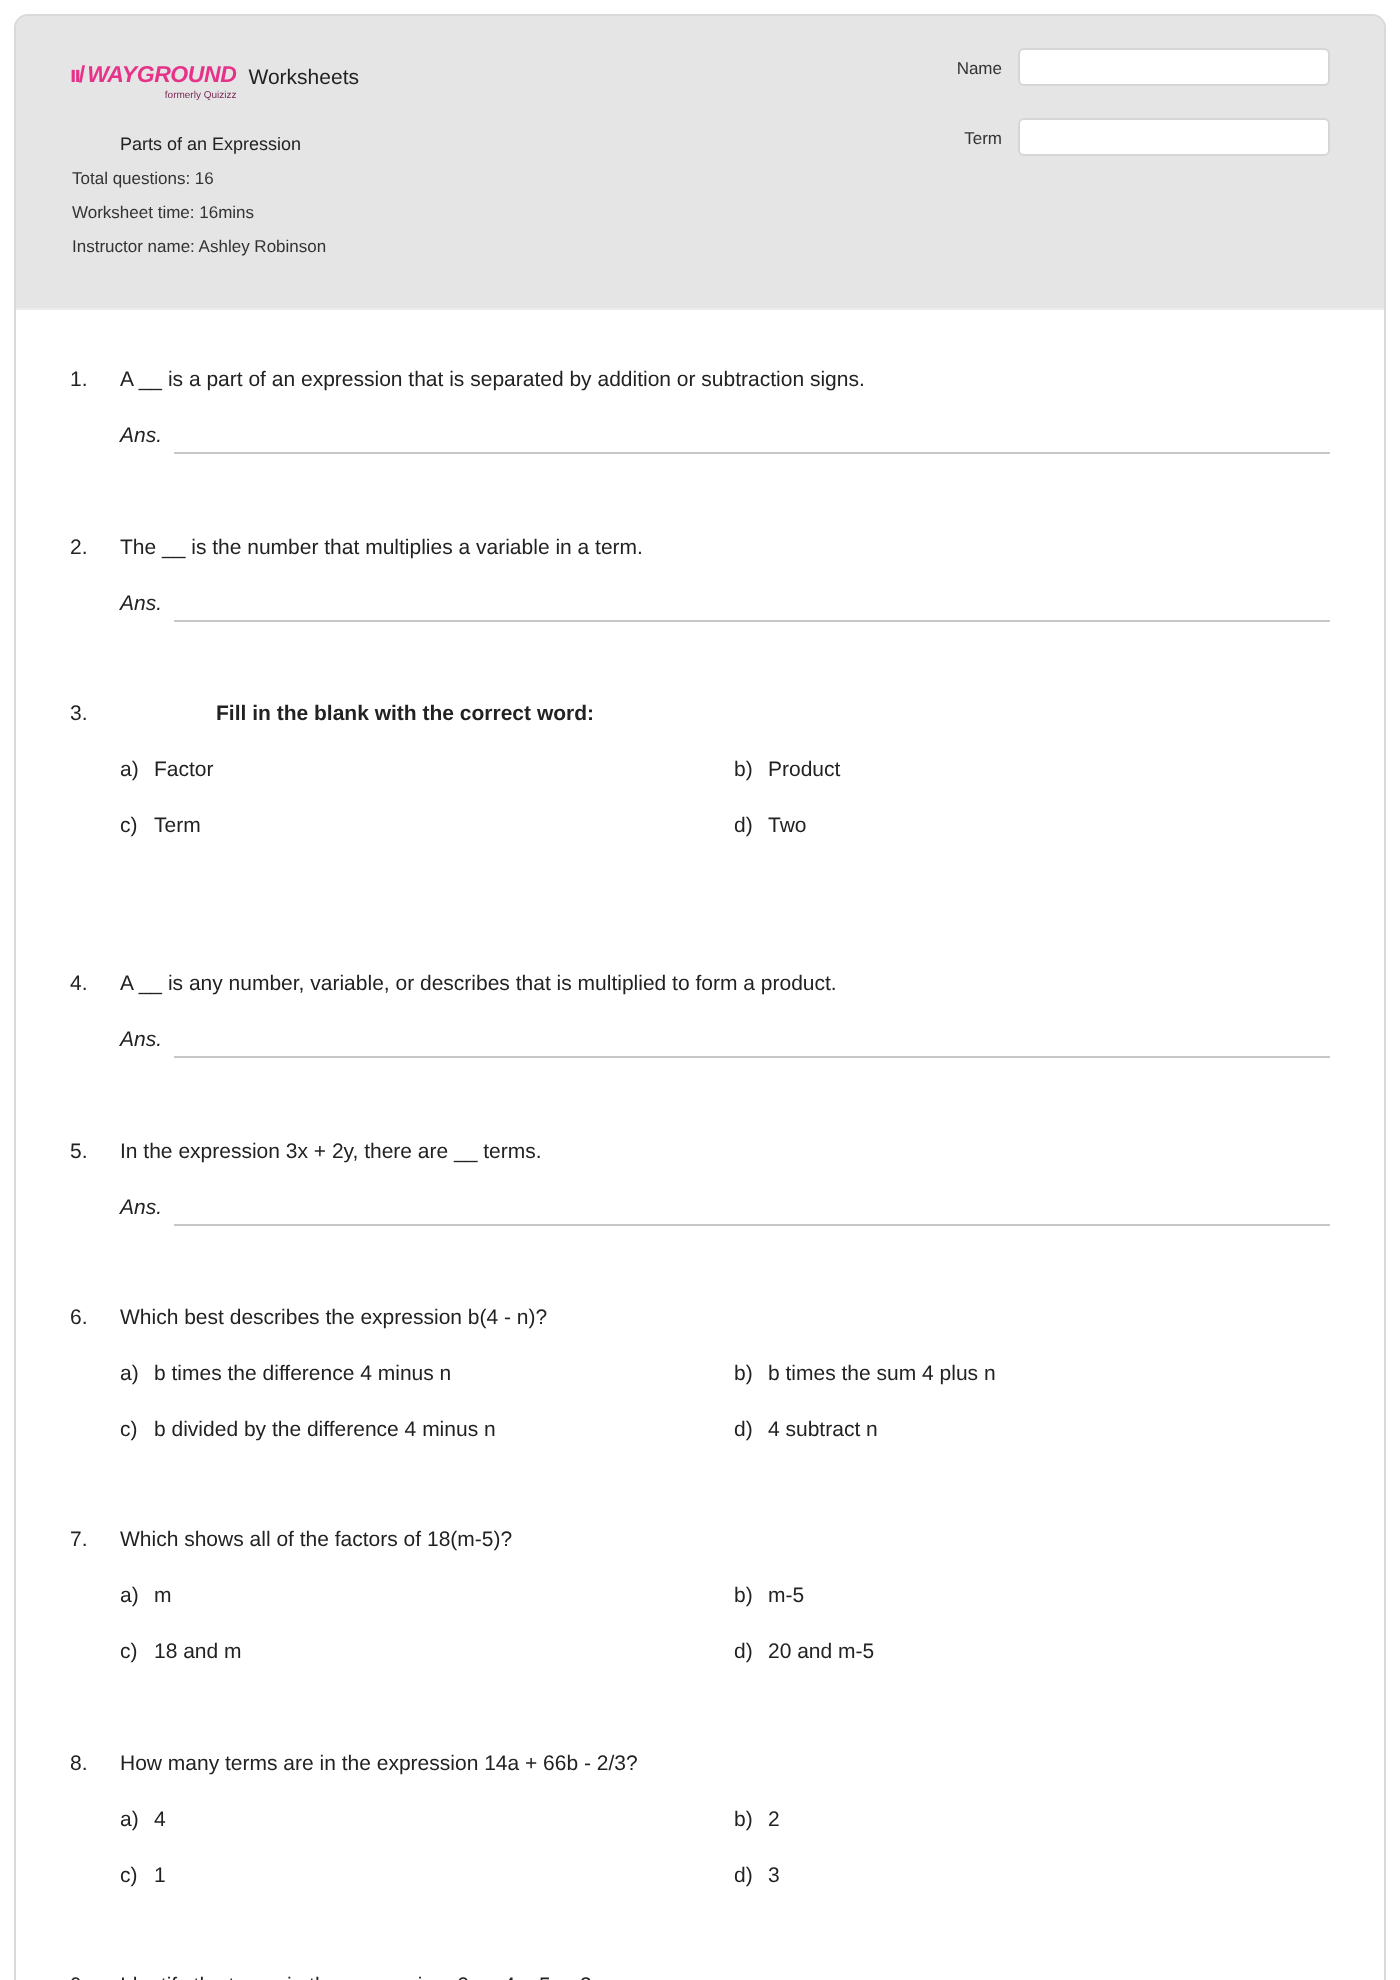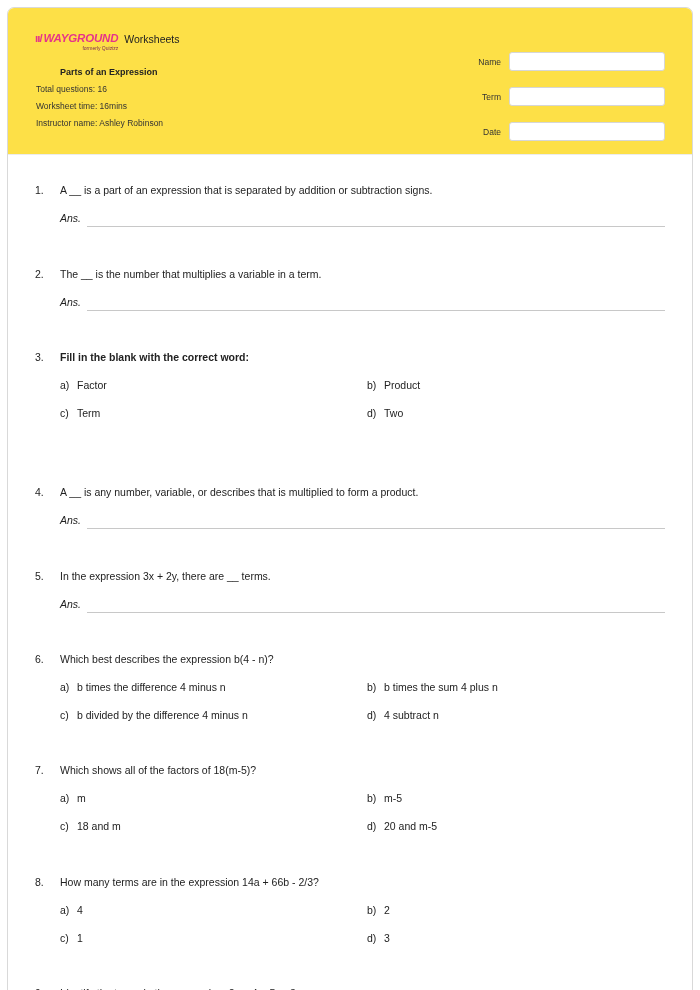--- a/index.html
+++ b/index.html
@@ -21,21 +21,21 @@
       width: 684px;
       height: 1100px;
       border: 1px solid #d9d9d9;
       border-radius: 7px;
       background: #fff;
       overflow: hidden;
     }
     .header {
       position: relative;
       height: 146px;
-      background: #fde047;
+      background: #e5e5e5;
       border-bottom: 1px solid #ececec;
     }
     .brand {
       position: absolute;
       left: 27px;
       top: 24px;
       display: flex;
       align-items: flex-start;
     }
     .logo {
@@ -73,31 +73,31 @@
       line-height: 14px;
     }
     .meta {
       position: absolute;
       left: 28px;
       top: 59px;
       font-size: 8.5px;
       color: #333;
     }
     .meta .title {
-      font-weight: bold;
+      font-weight: normal;
       font-size: 9px;
       color: #222;
       margin-bottom: 7px;
       padding-left: 24px;
     }
     .meta div { line-height: 10px; margin-bottom: 7px; }
     .fields {
       position: absolute;
       right: 27px;
-      top: 44px;
+      top: 16px;
     }
     .field {
       display: flex;
       align-items: center;
       justify-content: flex-end;
       margin-bottom: 16px;
     }
     .field label {
       font-size: 8.5px;
       color: #333;
@@ -130,21 +130,21 @@
     }
     .q-row {
       display: flex;
       line-height: 14px;
     }
     .q-num {
       width: 25px;
       flex: none;
     }
     .q-text { flex: 1; }
-    .q-bold { font-weight: bold; }
+    .q-bold { font-weight: bold; margin-left: 48px; }
     .q-sub {
       margin-left: 25px;
       margin-top: 5px;
       line-height: 14px;
     }
     .ans {
       display: flex;
       align-items: flex-end;
       margin-left: 25px;
       margin-top: 14px;
@@ -201,24 +201,20 @@
 
     <div class="fields">
       <div class="field">
         <label>Name</label>
         <input type="text" value="" style="">
       </div>
       <div class="field">
         <label>Term</label>
         <input type="text" value="" style="">
       </div>
-      <div class="field">
-        <label>Date</label>
-        <input type="text" value="" style="">
-      </div>
     </div>
   </div>
 
   <div class="questions">
 
     <div class="q" style="top:28px">
       <div class="q-row">
         <span class="q-num">1.</span>
         <span class="q-text">A __ is a part of an expression that is separated by addition or subtraction signs.</span>
       </div>

